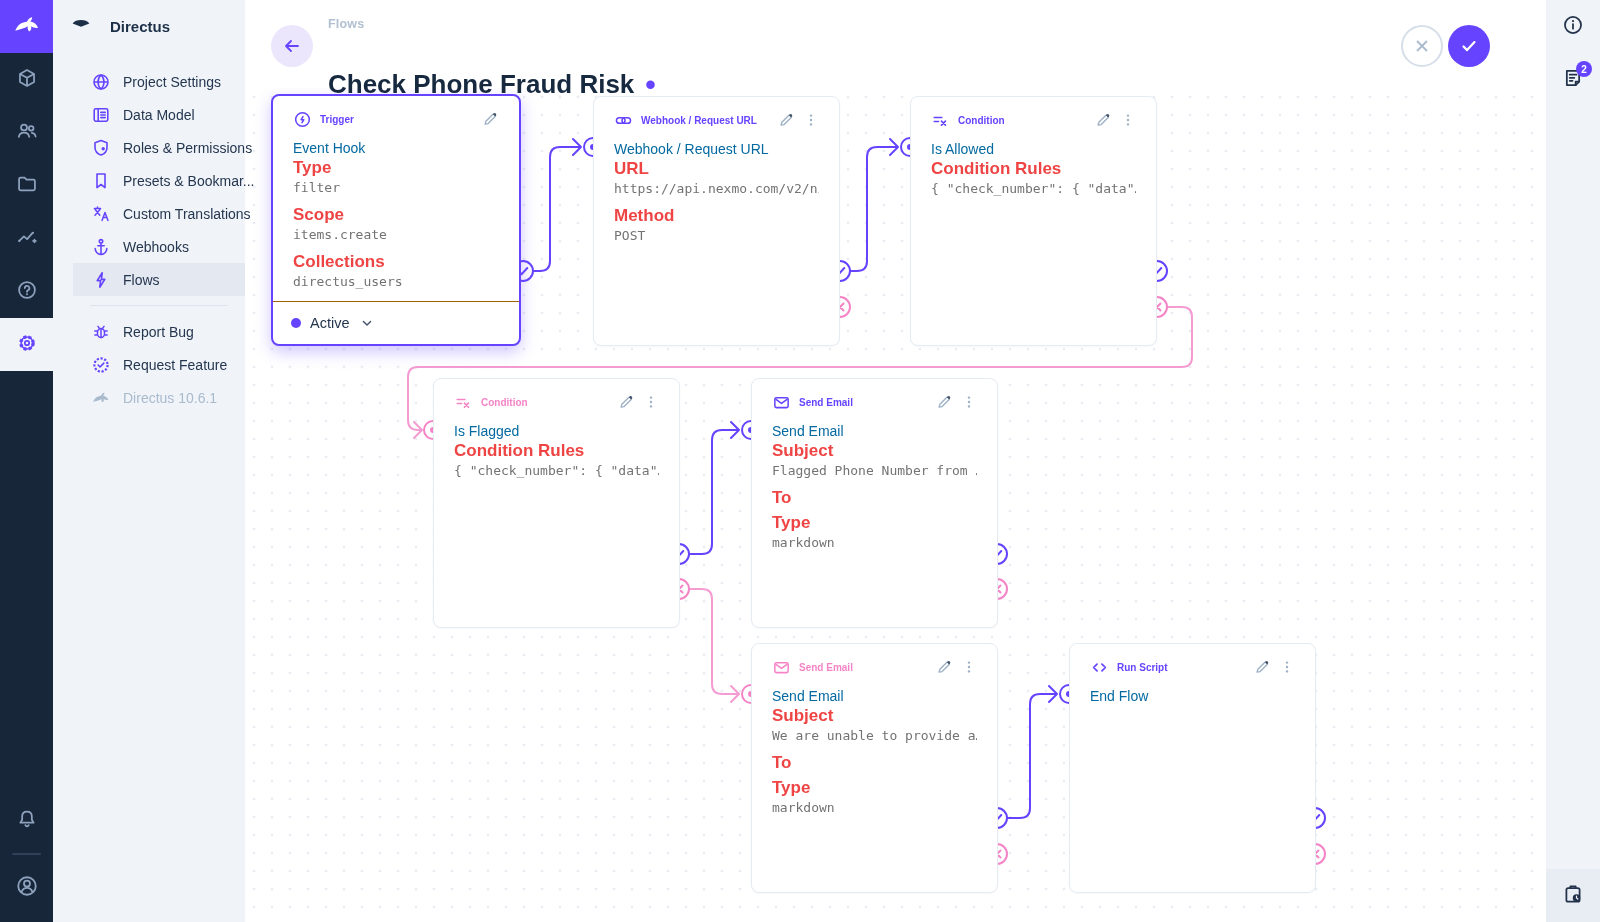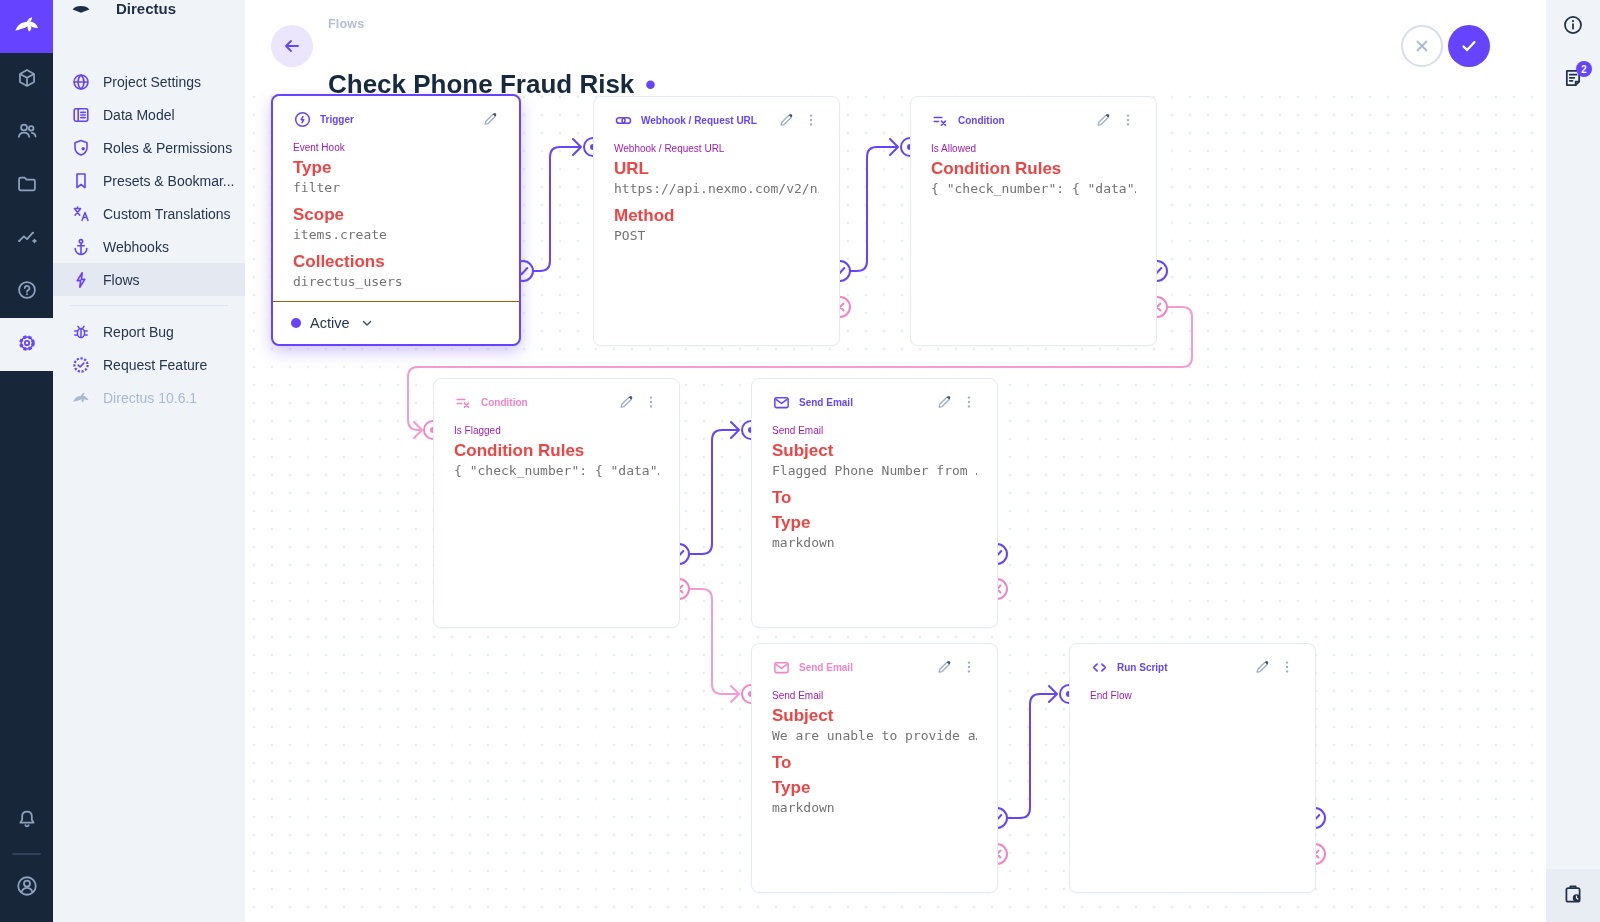--- a/index.html
+++ b/index.html
@@ -12,23 +12,23 @@
   .module-bar { position:absolute; left:0; top:0; bottom:0; width:53px; background:#18263a;
     display:flex; flex-direction:column; z-index:30; }
   .logo-tile { width:53px; height:53px; background:#6644ff; display:flex; align-items:center; justify-content:center; cursor:pointer; }
   .mod-item { height:53px; display:flex; align-items:center; justify-content:center; color:#8da2bd; cursor:pointer; }
   .mod-item.active { background:#f0f4f9; color:#6644ff; }
   .mod-spacer { flex:1; }
   .mod-divider { height:2px; background:#31415a; margin:6px 12px; border-radius:1px; }
   .mod-pad { height:8px; }
   
   .sidebar { position:absolute; left:53px; top:0; bottom:0; width:192px; background:#f0f4f9; z-index:25; }
-  .project-row { height:53px; display:flex; gap:24px; padding:0 17px; }
+  .project-row { height:53px; display:flex; align-items:center; gap:18px; padding:0 17px; }
   .project-name { font-size:15px; font-weight:700; color:#1d2f47; }
-  .nav { padding-top:12px; }
+  .nav { padding-top:12px;padding-left:20px; }
   .nav-item { height:33px; display:flex; align-items:center; gap:12px; padding:0 17px; font-size:14px; color:#25364f; cursor:pointer; white-space:nowrap; }
   .nav-item .nicon { width:21px; height:21px; flex:none; color:#6644ff; display:flex; align-items:center; justify-content:center; }
   .nav-item.active { background:#e3e8f1; }
   .side-divider { height:1px; background:#dde4ee; margin:9px 17px; }
   .nav-item.version { color:#a9bacd; cursor:default; }
   .nav-item.version .nicon { color:#a9bacd; }
   
   .content-header { position:absolute; left:245px; top:0; width:1301px; height:88px; background:#fff; z-index:20; }
   .back-btn { position:absolute; left:26px; top:25px; width:42px; height:42px; border-radius:50%;
     background:#ebe6fc; color:#6644ff; display:flex; align-items:center; justify-content:center; cursor:pointer; }
@@ -47,21 +47,21 @@
   .card { position:absolute; width:247px; height:250px; background:#fff; border:1px solid #e5ebf2;
     border-radius:8px; padding:12px 20px; box-shadow:0 1px 2px rgba(23,41,64,.03); }
   .card.selected { width:250px; height:252px; border:2px solid #6644ff;
     box-shadow:0 6px 16px rgba(102,68,255,.30); }
   .card-head { display:flex; align-items:center; gap:8px; height:22px; margin-bottom:8px; }
   .card-icon { color:#6644ff; display:flex; flex:none; }
   .card-title { flex:1; min-width:0; font-size:10px; font-weight:700; color:#6644ff;
     white-space:nowrap; overflow:hidden; }
   .card.pink .card-title, .card.pink .card-icon { color:#f584c6; }
   .pencil-btn, .kebab-btn { flex:none; color:#9db0c6; display:flex; cursor:pointer; }
-  .row-line  { font-size:10px; color:#a21caf; line-height:20px; white-space:nowrap; overflow:hidden; }
+  .row-line  { font-size:14px; color:#0369a1; line-height:20px; white-space:nowrap; overflow:hidden; }
   .row-field { font-size:17px; font-weight:700; color:#ef4444; line-height:20px; }
   .row-value { font-family:"DejaVu Sans Mono","Liberation Mono",monospace; font-size:13px; color:#737373;
     line-height:20px; white-space:nowrap; overflow:hidden; }
   .row-value + .row-field { margin-top:7px; }
   .row-field + .row-field { margin-top:5px; }
   .card-footer { position:absolute; left:0; right:0; bottom:0; height:43px; border-top:1px solid #a16207;
     display:flex; align-items:center; gap:9px; padding:0 18px; font-size:14.5px; color:#25364f; cursor:pointer; }
   .status-dot { width:10px; height:10px; border-radius:50%; background:#6644ff; }
   .chev { color:#42536b; display:flex; }
   

